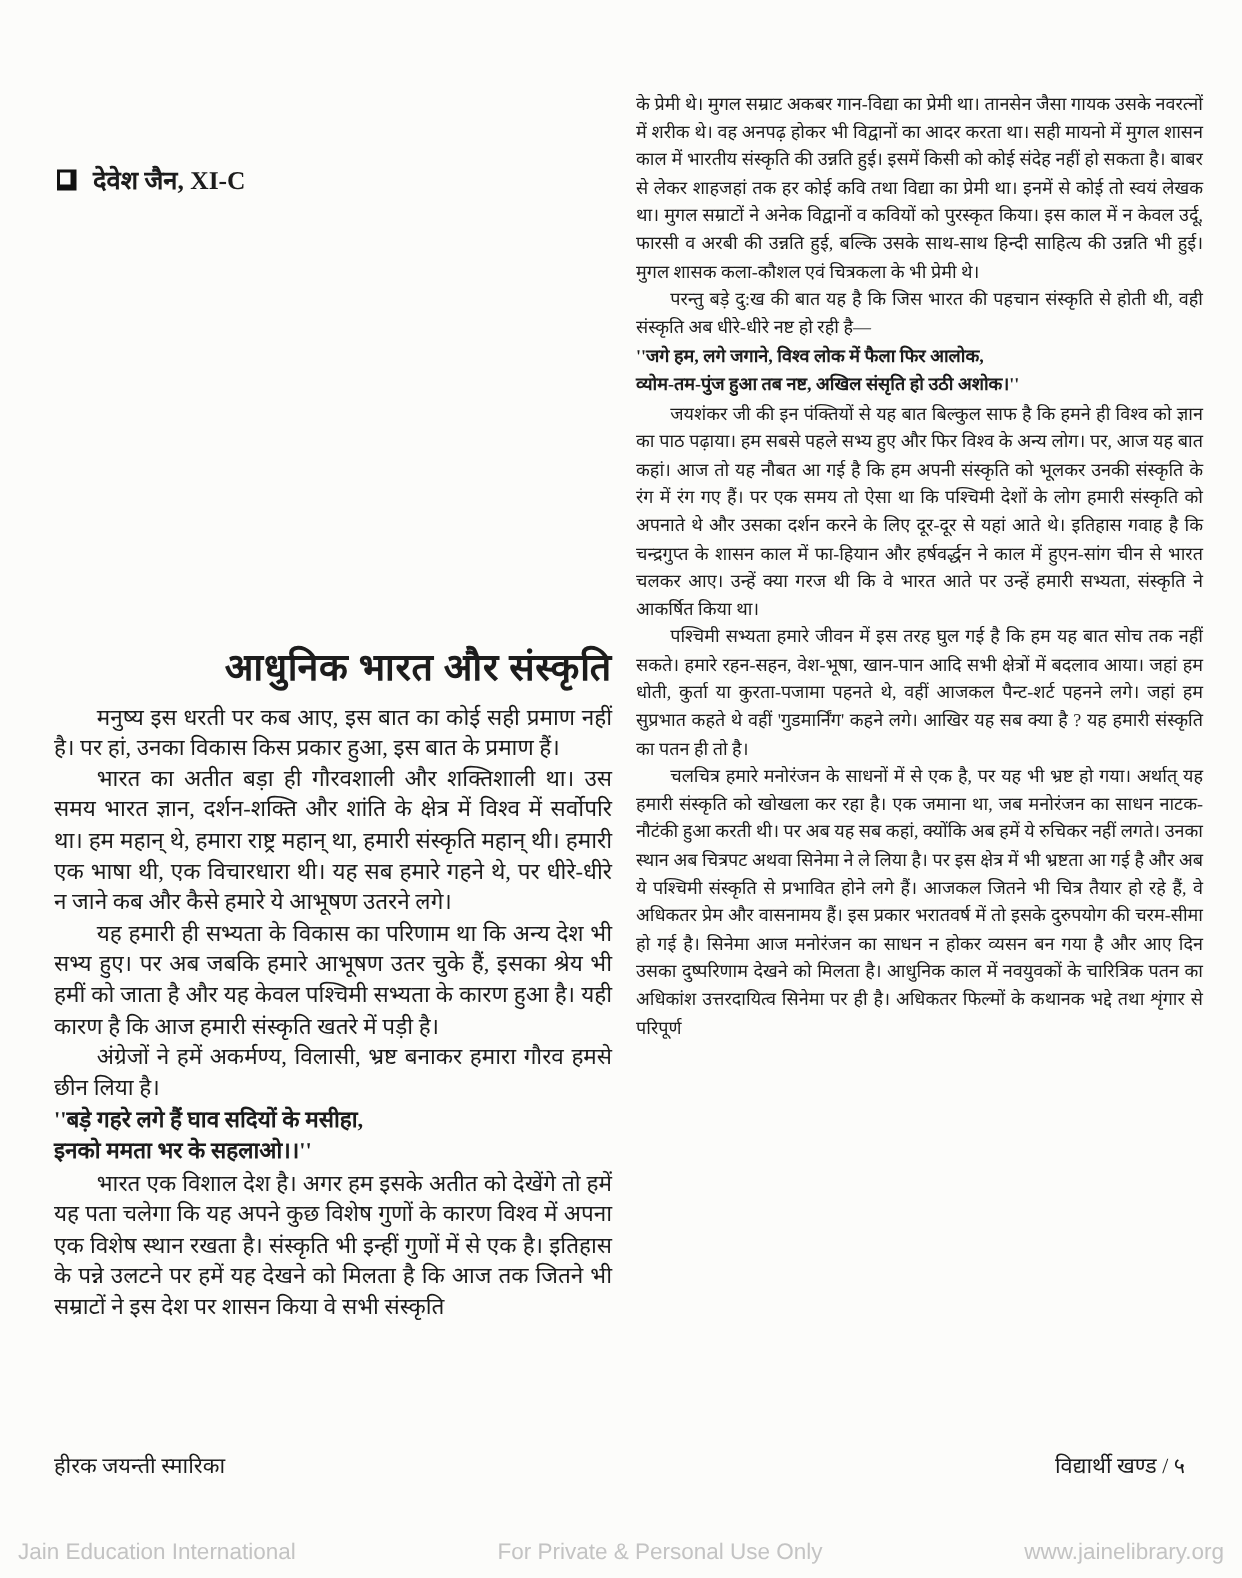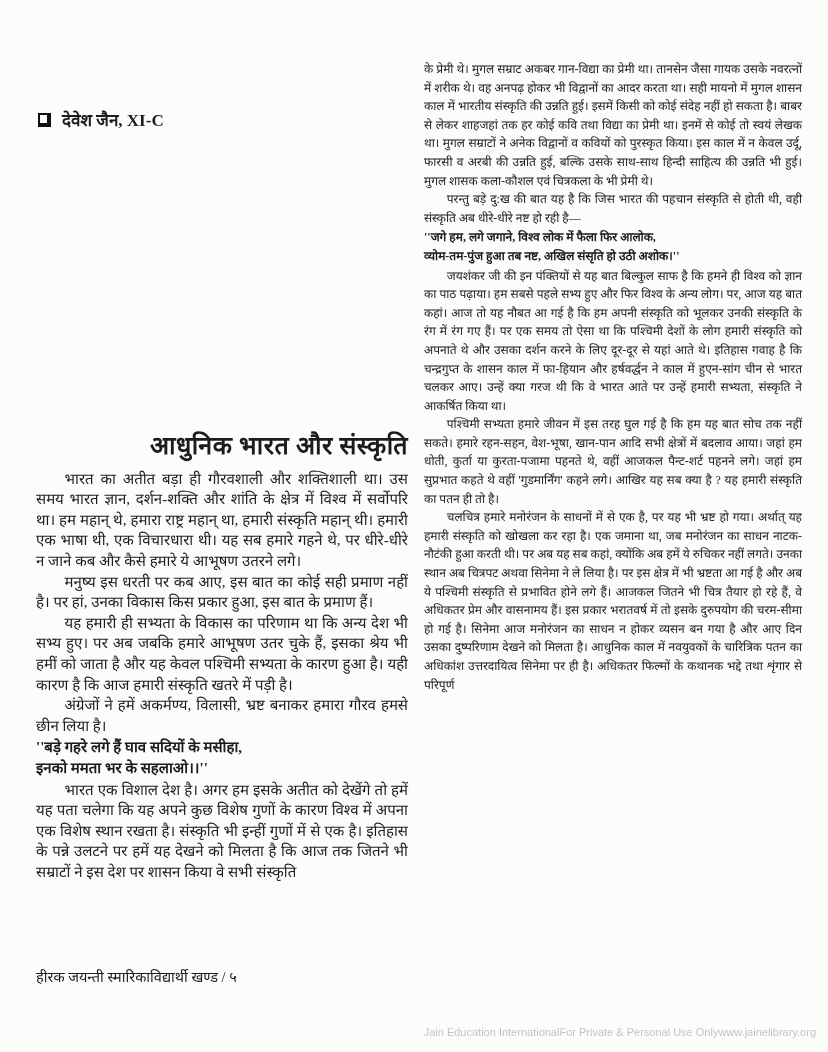--- a/index.html
+++ b/index.html
@@ -46,28 +46,28 @@
     font-size: 25px; font-weight: bold;
     text-align: right; text-indent: 0;
     letter-spacing: 0.5px;
     margin-bottom: 12px;
     white-space: nowrap;
   }
   .verse { font-weight: bold; padding: 1px 0; }
   .verse-centered { text-align: left; }
   .verse-left { text-align: left; }
   .page-footer {
-    position: absolute; left: 36px; right: 26px; top: 966px;
-    display: flex; 
+    position: absolute; left: 36px; right: 38px; top: 966px;
+    display: flex; justify-content: space-between;
     font-size: 14.5px;
   }
   .scan-footer {
     position: absolute; left: 12px; right: 12px; top: 1026px;
-    display: flex; justify-content: flex-end;
-    font-size: 11px;
+    display: flex; justify-content: space-between;
+    font-size: 15px;
     color: #c3c3c3;
     font-family: "Liberation Sans", "DejaVu Sans", sans-serif;
   }
 </style>
 </head>
 <body>
 
 <div class="page">
 
   <div class="byline">
@@ -82,22 +82,22 @@
       <div>''जगे हम, लगे जगाने, विश्व लोक में फैला फिर आलोक,</div>
       <div>व्योम-तम-पुंज हुआ तब नष्ट, अखिल संसृति हो उठी अशोक।''</div>
     </div>
     <p>जयशंकर जी की इन पंक्तियों से यह बात बिल्कुल साफ है कि हमने ही विश्व को ज्ञान का पाठ पढ़ाया। हम सबसे पहले सभ्य हुए और फिर विश्व के अन्य लोग। पर, आज यह बात कहां। आज तो यह नौबत आ गई है कि हम अपनी संस्कृति को भूलकर उनकी संस्कृति के रंग में रंग गए हैं। पर एक समय तो ऐसा था कि पश्चिमी देशों के लोग हमारी संस्कृति को अपनाते थे और उसका दर्शन करने के लिए दूर-दूर से यहां आते थे। इतिहास गवाह है कि चन्द्रगुप्त के शासन काल में फा-हियान और हर्षवर्द्धन ने काल में हुएन-सांग चीन से भारत चलकर आए। उन्हें क्या गरज थी कि वे भारत आते पर उन्हें हमारी सभ्यता, संस्कृति ने आकर्षित किया था।</p>
     <p>पश्चिमी सभ्यता हमारे जीवन में इस तरह घुल गई है कि हम यह बात सोच तक नहीं सकते। हमारे रहन-सहन, वेश-भूषा, खान-पान आदि सभी क्षेत्रों में बदलाव आया। जहां हम धोती, कुर्ता या कुरता-पजामा पहनते थे, वहीं आजकल पैन्ट-शर्ट पहनने लगे। जहां हम सुप्रभात कहते थे वहीं 'गुडमार्निंग' कहने लगे। आखिर यह सब क्या है ? यह हमारी संस्कृति का पतन ही तो है।</p>
     <p>चलचित्र हमारे मनोरंजन के साधनों में से एक है, पर यह भी भ्रष्ट हो गया। अर्थात् यह हमारी संस्कृति को खोखला कर रहा है। एक जमाना था, जब मनोरंजन का साधन नाटक-नौटंकी हुआ करती थी। पर अब यह सब कहां, क्योंकि अब हमें ये रुचिकर नहीं लगते। उनका स्थान अब चित्रपट अथवा सिनेमा ने ले लिया है। पर इस क्षेत्र में भी भ्रष्टता आ गई है और अब ये पश्चिमी संस्कृति से प्रभावित होने लगे हैं। आजकल जितने भी चित्र तैयार हो रहे हैं, वे अधिकतर प्रेम और वासनामय हैं। इस प्रकार भरातवर्ष में तो इसके दुरुपयोग की चरम-सीमा हो गई है। सिनेमा आज मनोरंजन का साधन न होकर व्यसन बन गया है और आए दिन उसका दुष्परिणाम देखने को मिलता है। आधुनिक काल में नवयुवकों के चारित्रिक पतन का अधिकांश उत्तरदायित्व सिनेमा पर ही है। अधिकतर फिल्मों के कथानक भद्दे तथा शृंगार से परिपूर्ण</p>
   </div>
 
   <div class="col left-col">
     <h1 class="article-title">आधुनिक भारत और संस्कृति</h1>
+    <p>मनुष्य इस धरती पर कब आए, इस बात का कोई सही प्रमाण नहीं है। पर हां, उनका विकास किस प्रकार हुआ, इस बात के प्रमाण हैं।</p>
     <p>भारत का अतीत बड़ा ही गौरवशाली और शक्तिशाली था। उस समय भारत ज्ञान, दर्शन-शक्ति और शांति के क्षेत्र में विश्व में सर्वोपरि था। हम महान् थे, हमारा राष्ट्र महान् था, हमारी संस्कृति महान् थी। हमारी एक भाषा थी, एक विचारधारा थी। यह सब हमारे गहने थे, पर धीरे-धीरे न जाने कब और कैसे हमारे ये आभूषण उतरने लगे।</p>
-    <p>मनुष्य इस धरती पर कब आए, इस बात का कोई सही प्रमाण नहीं है। पर हां, उनका विकास किस प्रकार हुआ, इस बात के प्रमाण हैं।</p>
     <p>यह हमारी ही सभ्यता के विकास का परिणाम था कि अन्य देश भी सभ्य हुए। पर अब जबकि हमारे आभूषण उतर चुके हैं, इसका श्रेय भी हमीं को जाता है और यह केवल पश्चिमी सभ्यता के कारण हुआ है। यही कारण है कि आज हमारी संस्कृति खतरे में पड़ी है।</p>
     <p>अंग्रेजों ने हमें अकर्मण्य, विलासी, भ्रष्ट बनाकर हमारा गौरव हमसे छीन लिया है।</p>
     <div class="verse verse-centered">
       <div>''बड़े गहरे लगे हैं घाव सदियों के मसीहा,</div>
       <div>इनको ममता भर के सहलाओ।।''</div>
     </div>
     <p>भारत एक विशाल देश है। अगर हम इसके अतीत को देखेंगे तो हमें यह पता चलेगा कि यह अपने कुछ विशेष गुणों के कारण विश्व में अपना एक विशेष स्थान रखता है। संस्कृति भी इन्हीं गुणों में से एक है। इतिहास के पन्ने उलटने पर हमें यह देखने को मिलता है कि आज तक जितने भी सम्राटों ने इस देश पर शासन किया वे सभी संस्कृति</p>
   </div>
 
   <div class="page-footer">

